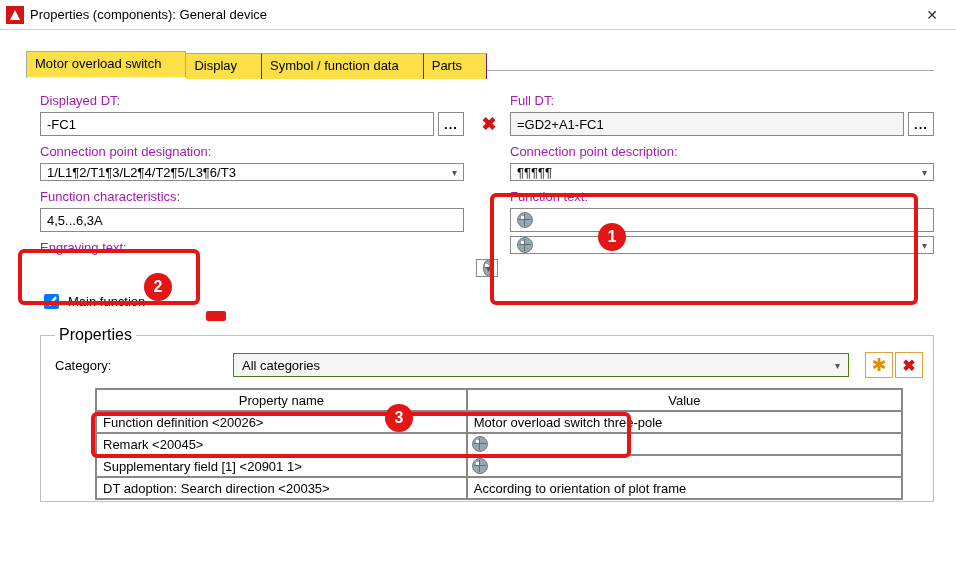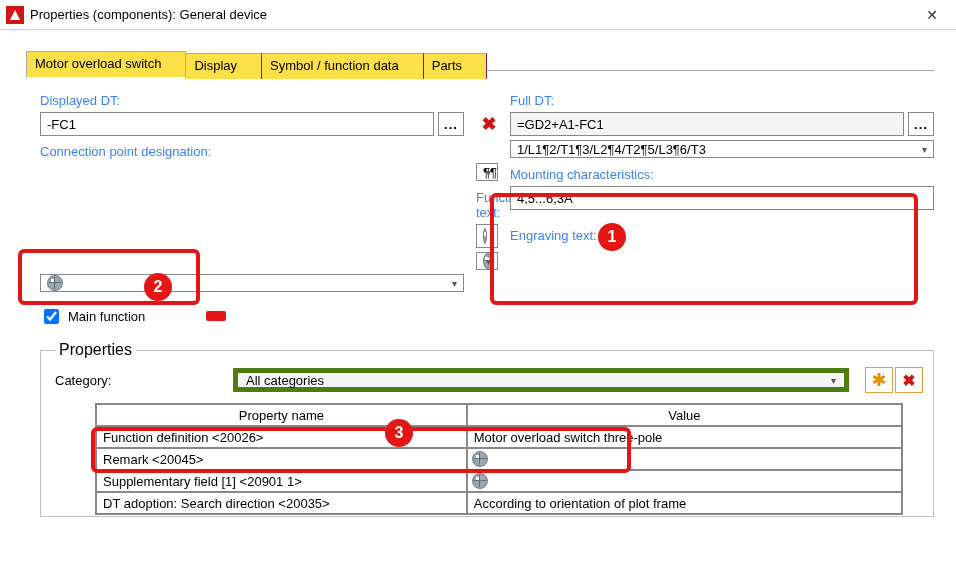--- a/index.html
+++ b/index.html
@@ -59,21 +59,21 @@
     border-right:1px solid #701a75;
   }
   .tab.sep { border-left: none; }
   .cols {
     display: grid;
     grid-template-columns: 1fr 22px 1fr;
     column-gap: 12px;
     row-gap: 4px;
     position: relative;
   }
-  .lbl { font-size: 13px; color:#3b82f6; margin-top:4px; }
+  .lbl { font-size: 13px; color:#a21caf; margin-top:4px; }
   .input {
     height: 24px;
     border: 1px solid #888;
     background:#fff;
     padding: 2px 6px;
     display:flex; align-items:center;
     overflow:hidden; white-space:nowrap;
   }
   .combo {
     height: 18px;
@@ -123,21 +123,21 @@
   input[type=checkbox] { width:15px; height:15px; }
   fieldset.props {
     margin: 14px 0 0 14px; padding: 8px 10px 0 14px;
     border:1px solid #c0c0c0;
     position:relative;
   }
   fieldset.props legend { padding: 0 4px; font-size:16px; }
   .cat-row { display:flex; align-items:center; gap: 8px; margin-bottom:10px; }
   .cat-row .cat-lbl { width: 170px; }
   .cat-combo {
-    flex:1; height:24px; border:5px solid #4d7c0f; background:#f5f5f5;
+    flex:1; height:24px; border:1px solid #4d7c0f; background:#f5f5f5;
     display:flex; align-items:center; padding-left:8px; position:relative;
   }
   .cat-combo .chev { position:absolute; right:8px; font-size:10px; color:#555; }
   .tool-btns { display:flex; gap:2px; margin-left:8px; }
   .tool-btn {
     width:28px; height:26px; border:1px solid #e0a040;
     display:inline-flex; align-items:center; justify-content:center;
     background:#fff;
   }
   .ptable {
@@ -211,32 +211,33 @@
         </div>
       <div class="field-row">
         <div class="input" style="background:#f5f5f5;">=GD2+A1-FC1</div>
         <div class="dots-btn">
             <span>...</span>
           </div>
       </div>
 
       <div class="lbl">Connection point designation:</div>
       <div></div>
+      <div class="lbl">Connection point description:</div>
 
       <div class="combo">
           <span>1/L1¶2/T1¶3/L2¶4/T2¶5/L3¶6/T3</span>
           <span class="chev">▾</span>
         </div>
       <div></div>
       <div class="combo">
           <span>¶¶¶¶¶</span>
           <span class="chev">▾</span>
         </div>
 
-      <div class="lbl">Mounting characteristics:</div>
+      <div class="lbl">Function characteristics:</div>
       <div></div>
       <div class="lbl">Function text:</div>
 
       <div class="input">4,5...6,3A</div>
       <div></div>
       <div class="input">
           <span class="globe"></span>
         </div>
 
       <div class="lbl">Engraving text:</div>

